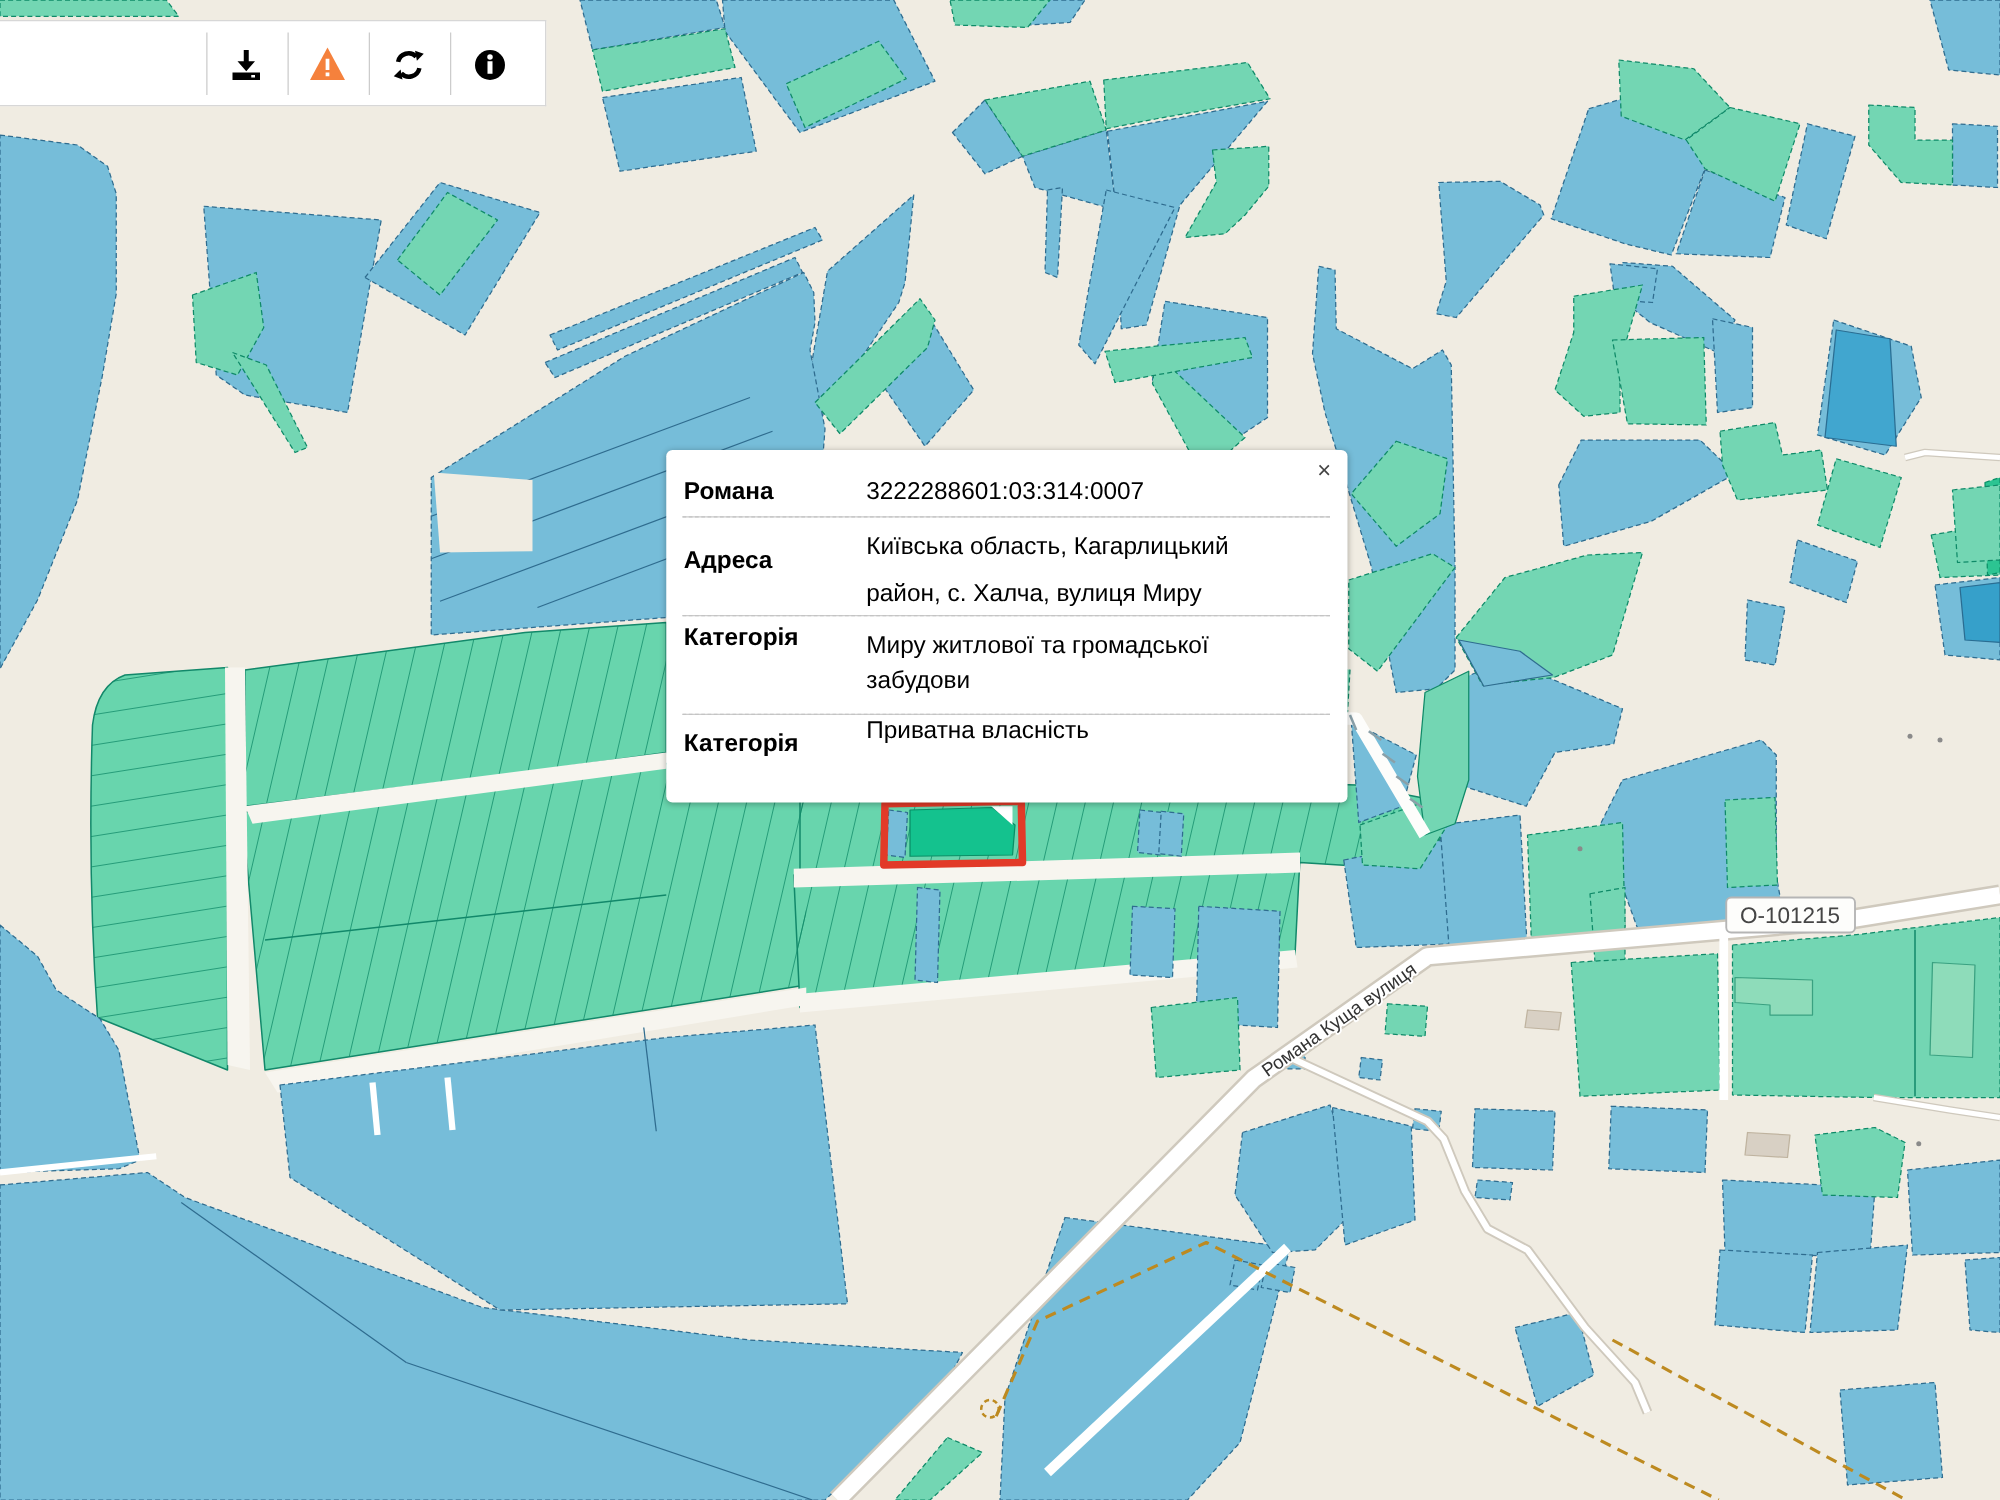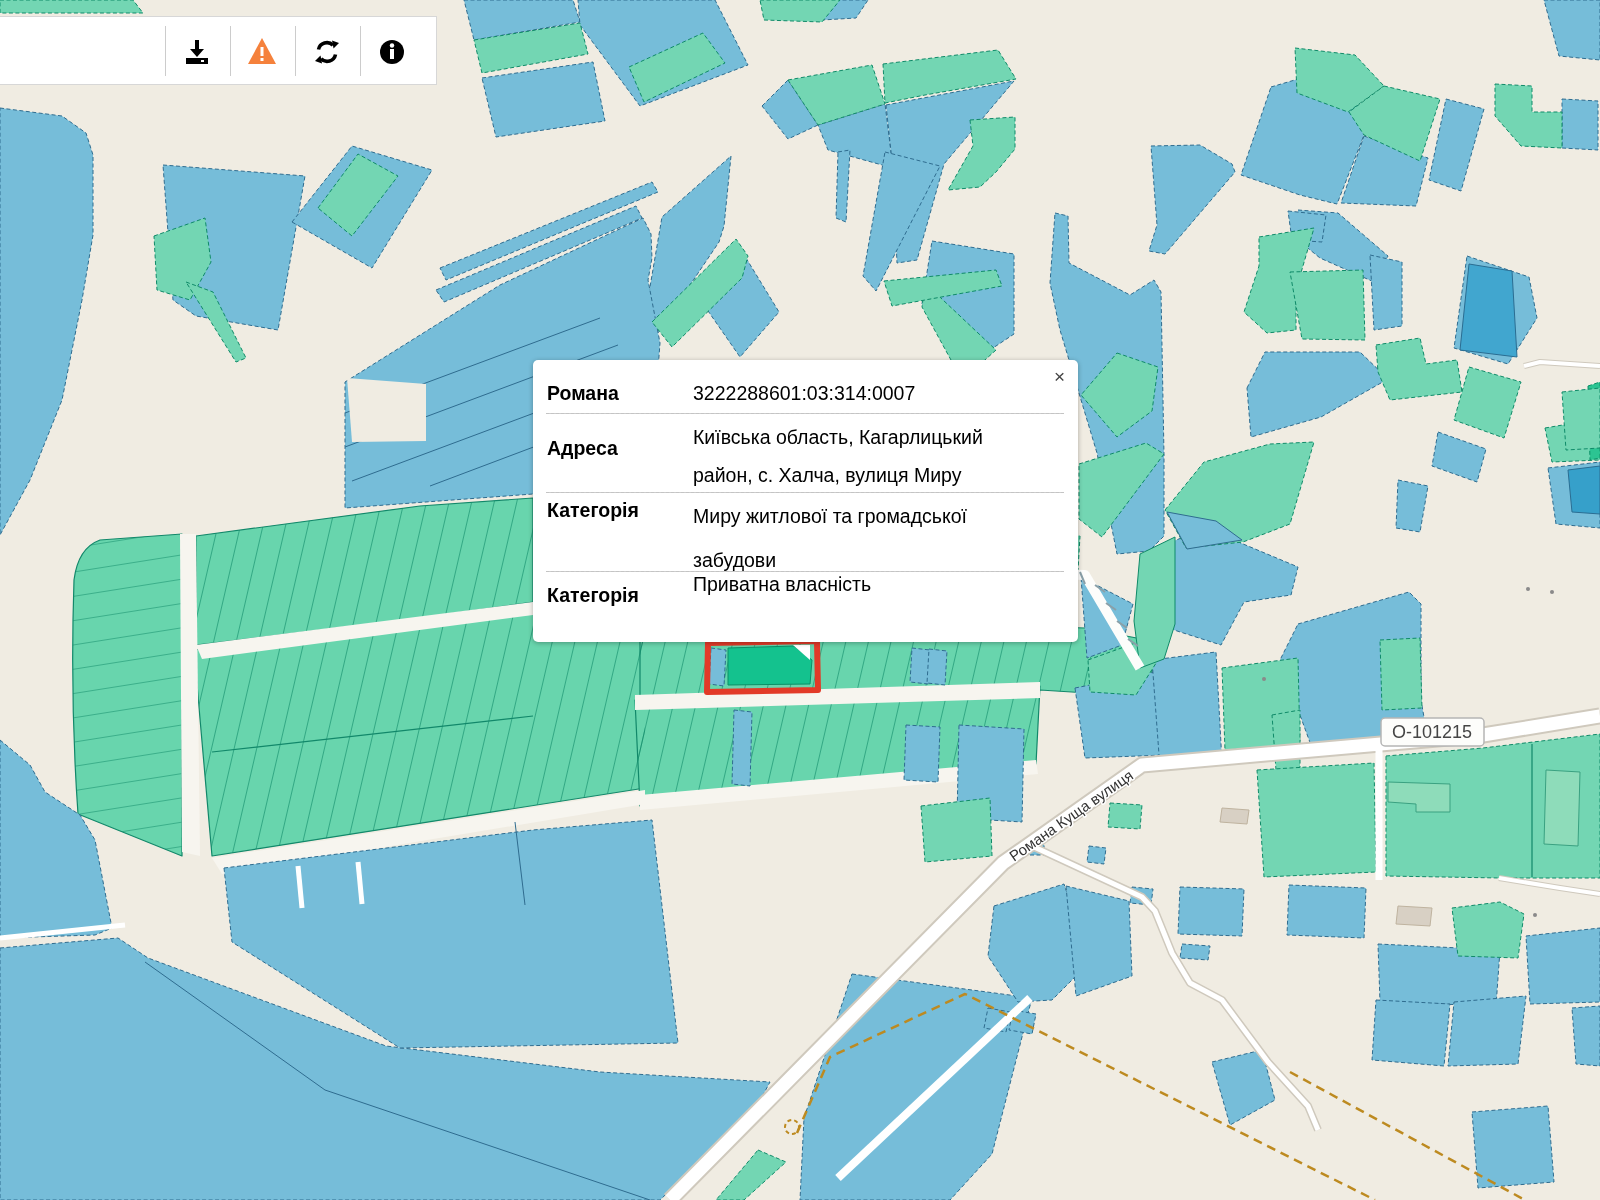--- a/index.html
+++ b/index.html
@@ -277,17 +277,17 @@
 <div class="close">×</div>
 <div class="lbl" style="top:22px">Романа</div>
 <div class="val" style="top:22px">3222288601:03:314:0007</div>
 <div class="sep" style="top:53px"></div>
 <div class="lbl" style="top:77px">Адреса</div>
 <div class="val" style="top:66px">Київська область, Кагарлицький</div>
 <div class="val" style="top:104px">район, с. Халча, вулиця Миру</div>
 <div class="sep" style="top:132px"></div>
 <div class="lbl" style="top:139px">Категорія</div>
 <div class="val" style="top:145px">Миру житлової та громадської</div>
-<div class="val" style="top:189px">забудови</div>
+<div class="val" style="top:173px">забудови</div>
 <div class="sep" style="top:211px"></div>
 <div class="lbl" style="top:224px">Категорія</div>
 <div class="val" style="top:213px">Приватна власність</div>
 </div>
 
 </body></html>

